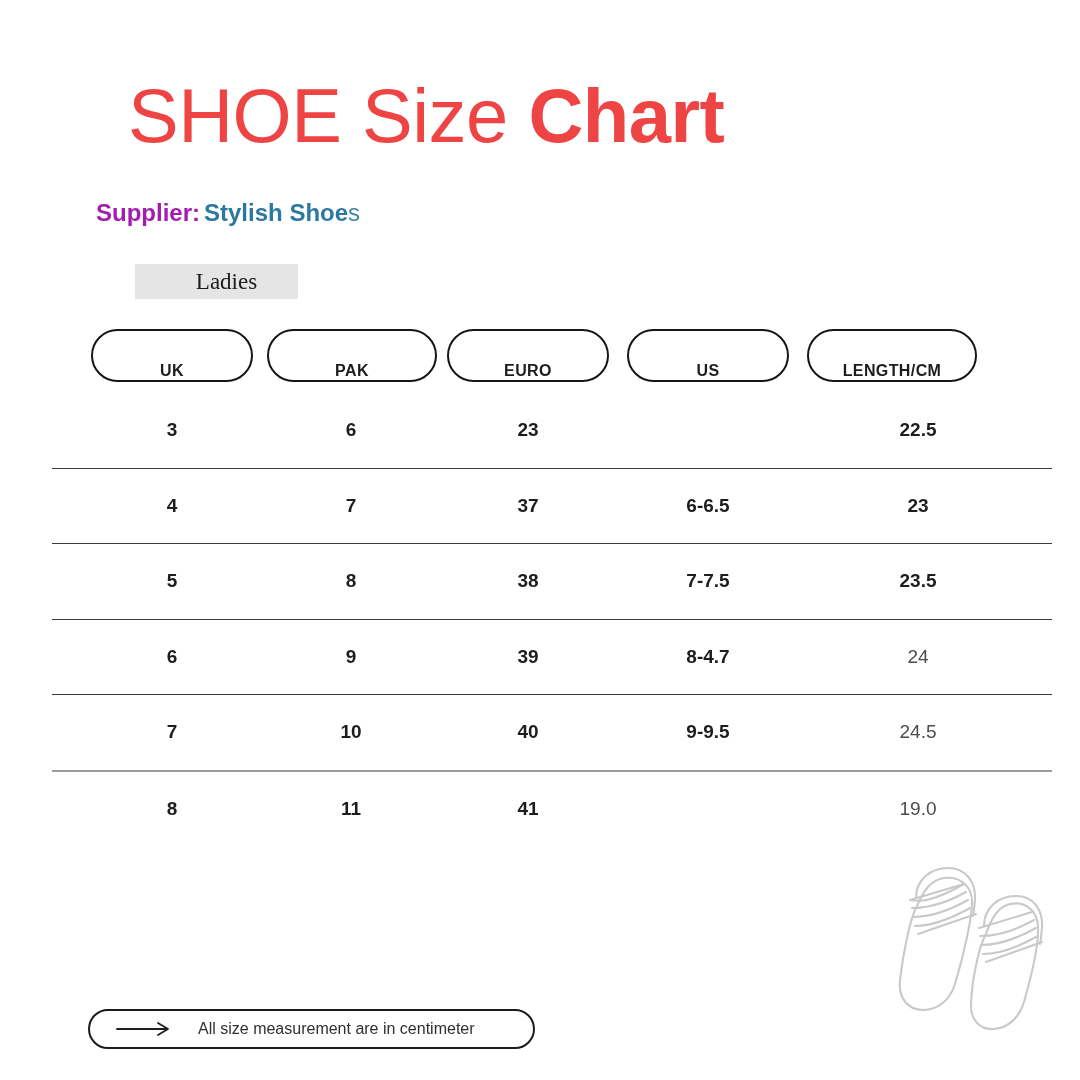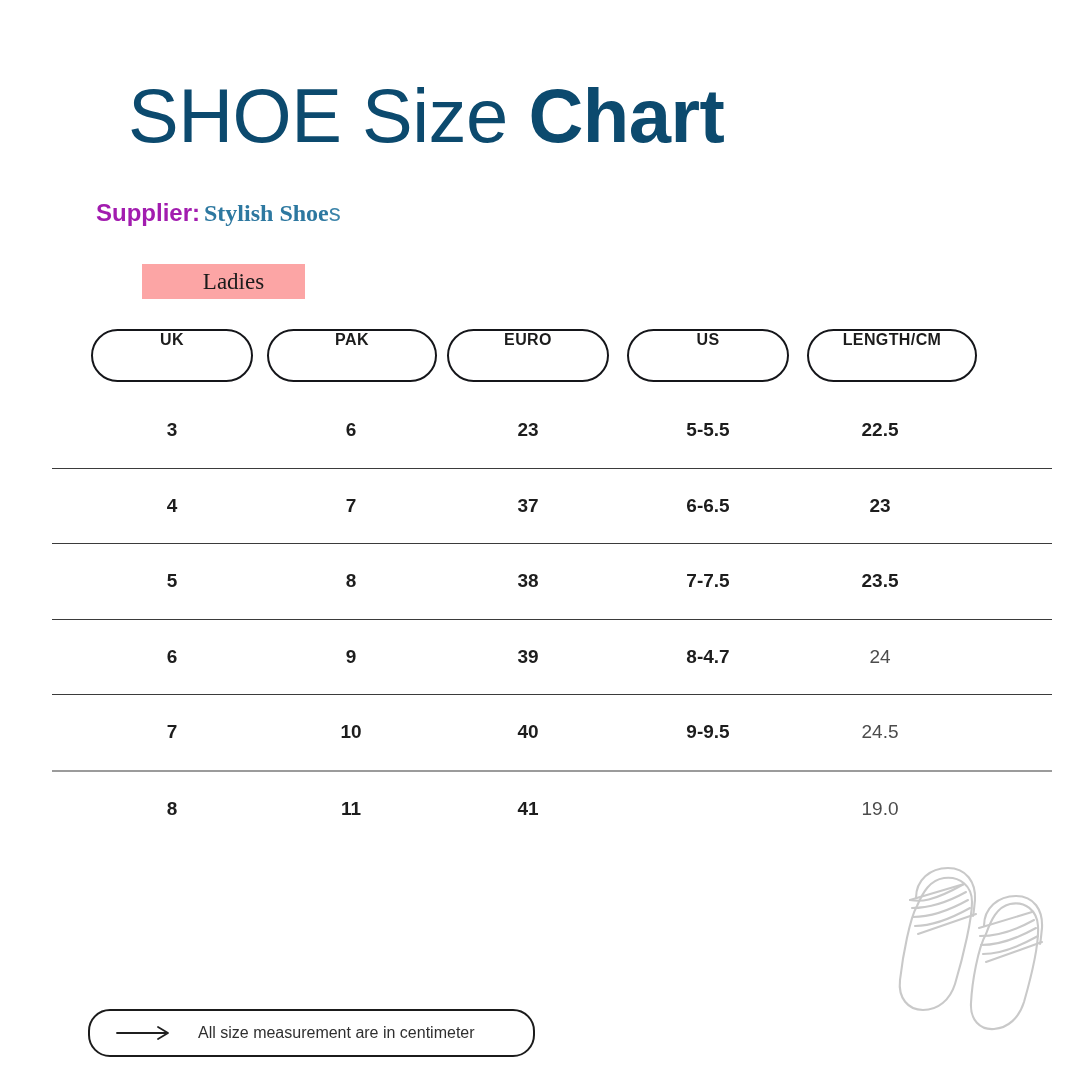--- a/index.html
+++ b/index.html
@@ -21,21 +21,21 @@
     inset: 0;
   }
 
   
   .title {
     position: absolute;
     left: 128px;
     top: 78px;
     font-size: 76px;
     line-height: 1;
-    color: #0c4a6e;
+    color: #ef4444;
     white-space: nowrap;
     letter-spacing: -0.5px;
   }
   .title .light {
     font-weight: 300;
   }
   .title .bold {
     font-weight: 700;
   }
 
@@ -49,35 +49,34 @@
     white-space: nowrap;
   }
   .supplier .label {
     font-weight: 700;
     color: #a21caf;
   }
   .supplier .brand {
     font-weight: 700;
     color: #2d78a0;
     margin-left: 4px;
-    font-family: Liberation Serif, serif;
   }
   .supplier .brand-tail {
     font-weight: 400;
     color: #3d85aa;
   }
 
   
   .category-badge {
     position: absolute;
-    left: 142px;
+    left: 135px;
     top: 264px;
     width: 163px;
     height: 35px;
-    background: #fca5a5;
+    background: #e5e5e5;
     display: flex;
     align-items: center;
     justify-content: center;
   }
   .category-badge .cat-text {
     font-family: "Liberation Serif", serif;
     font-size: 23px;
     color: #1b1b1b;
     padding-left: 20px;
   }
@@ -91,21 +90,21 @@
     height: 53px;
   }
   .pill {
     position: absolute;
     top: 0;
     height: 53px;
     border: 2px solid #15161a;
     border-radius: 27px;
     box-sizing: border-box;
     display: flex;
-    align-items: flex-start;
+    align-items: flex-end;
     justify-content: center;
     background: #ffffff;
   }
   .pill span {
     font-size: 16px;
     font-weight: 700;
     color: #1c1c1c;
     letter-spacing: 0.4px;
     white-space: nowrap;
   }
@@ -146,38 +145,38 @@
     white-space: nowrap;
   }
   .cell.regular {
     font-weight: 400;
     color: #4c4c4c;
   }
   .cell.k0 { left: 40px;  width: 160px; }
   .cell.k1 { left: 219px; width: 160px; }
   .cell.k2 { left: 396px; width: 160px; }
   .cell.k3 { left: 576px; width: 160px; }
-  .cell.k4 { left: 748px; width: 160px; }
+  .cell.k4 { left: 786px; width: 160px; }
 
   
   .slippers {
     position: absolute;
     left: 880px;
     top: 858px;
     width: 175px;
     height: 175px;
   }
 
   
   .footnote {
     position: absolute;
     left: 88px;
     top: 1009px;
     width: 447px;
-    height: 48px;
+    height: 40px;
     border: 2px solid #1b1b1b;
     border-radius: 22px;
     box-sizing: border-box;
     display: flex;
     align-items: center;
     background: #ffffff;
   }
   .footnote .arrow-icon {
     margin-left: 26px;
     display: flex;
@@ -226,21 +225,20 @@
       <span>US</span>
     </div>
   </div>
 
   <div class="table">
 
     <div class="row">
       <div class="cell k0">3</div>
       <div class="cell k1">6</div>
       <div class="cell k2">23</div>
-      <div class="cell k3">5-5.5</div>
       <div class="cell k4">22.5</div>
     </div>
 
     <div class="row">
       <div class="cell k0">4</div>
       <div class="cell k1">7</div>
       <div class="cell k2">37</div>
       <div class="cell k3">6-6.5</div>
       <div class="cell k4">23</div>
     </div>

